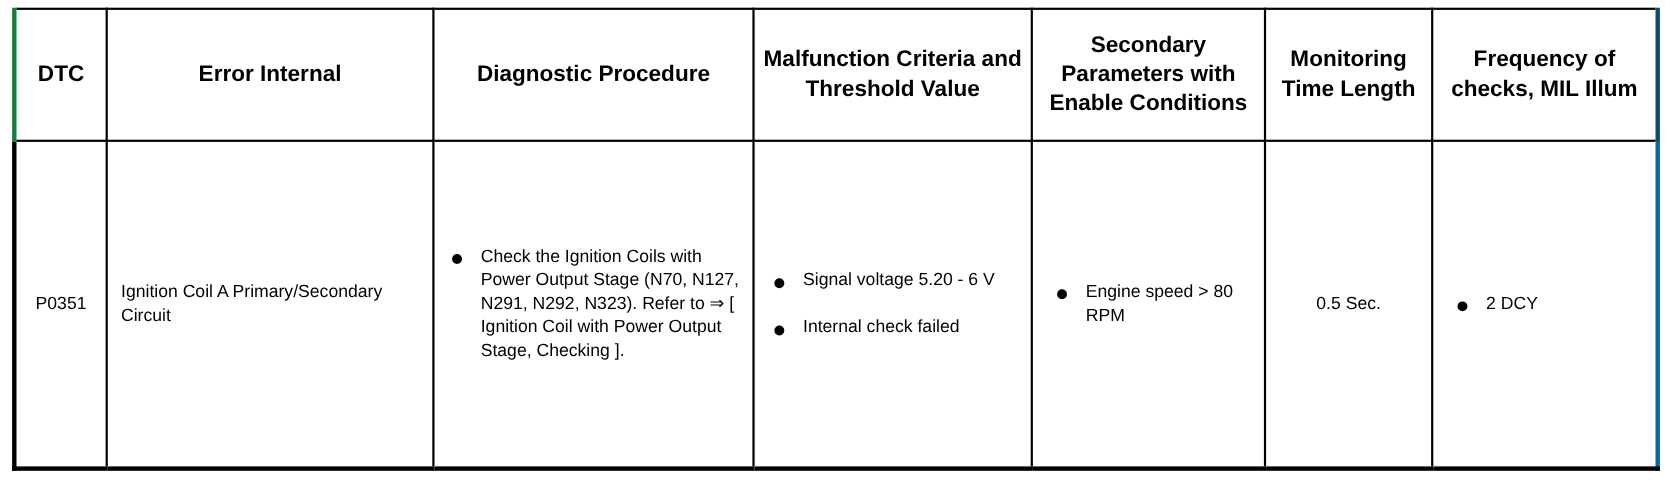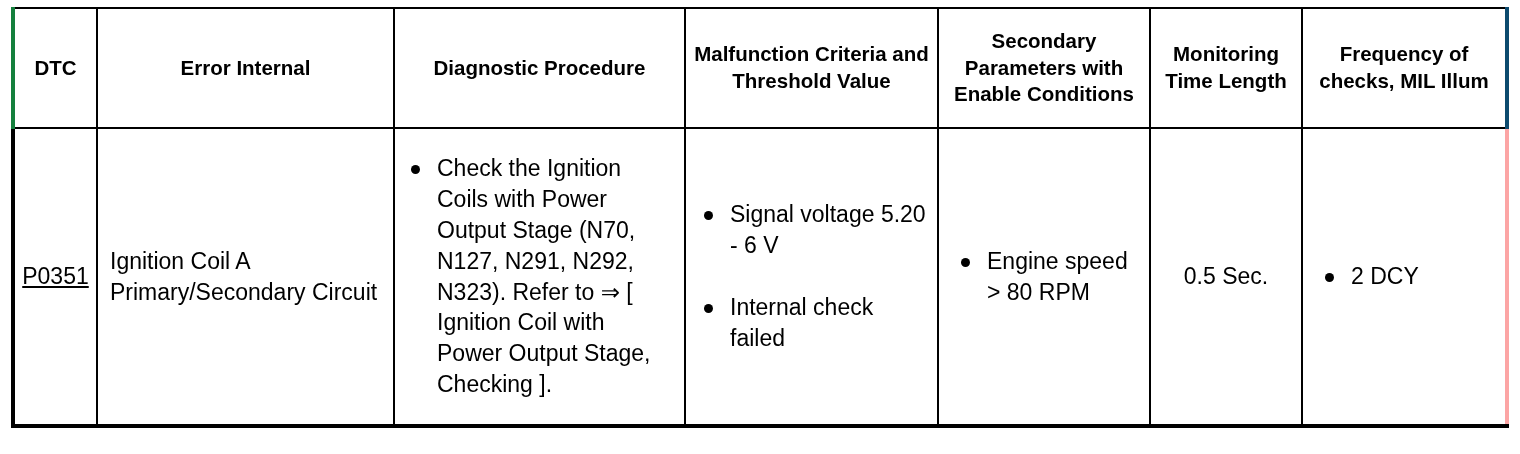--- a/index.html
+++ b/index.html
@@ -56,29 +56,29 @@
     height: 120px;
     box-sizing: border-box;
   }
 
   thead th:first-child { border-left: 4px solid #15803d; }
   thead th:last-child  { border-right: 4px solid #0c4a6e; }
 
   tbody td {
     vertical-align: middle;
     text-align: left;
-    font-size: 23px;
+    font-size: 16px;
     line-height: 1.34;
     padding: 6px 8px;
     height: 298px;
     box-sizing: border-box;
   }
 
-  tbody td:first-child { border-left: 4px solid #000000; text-decoration: underline; }
-  tbody td:last-child  { border-right: 4px solid #fca5a5; }
+  tbody td:first-child { border-left: 4px solid #000000; }
+  tbody td:last-child  { border-right: 4px solid #0369a1; }
   tbody tr:last-child td { border-bottom: 4px solid #000000; }
 
   
   col.c-dtc    { width: 84px; }
   col.c-err    { width: 297px; }
   col.c-diag   { width: 291px; }
   col.c-malf   { width: 253px; }
   col.c-sec    { width: 212px; }
   col.c-mon    { width: 152px; }
   col.c-freq   { width: 205px; }

